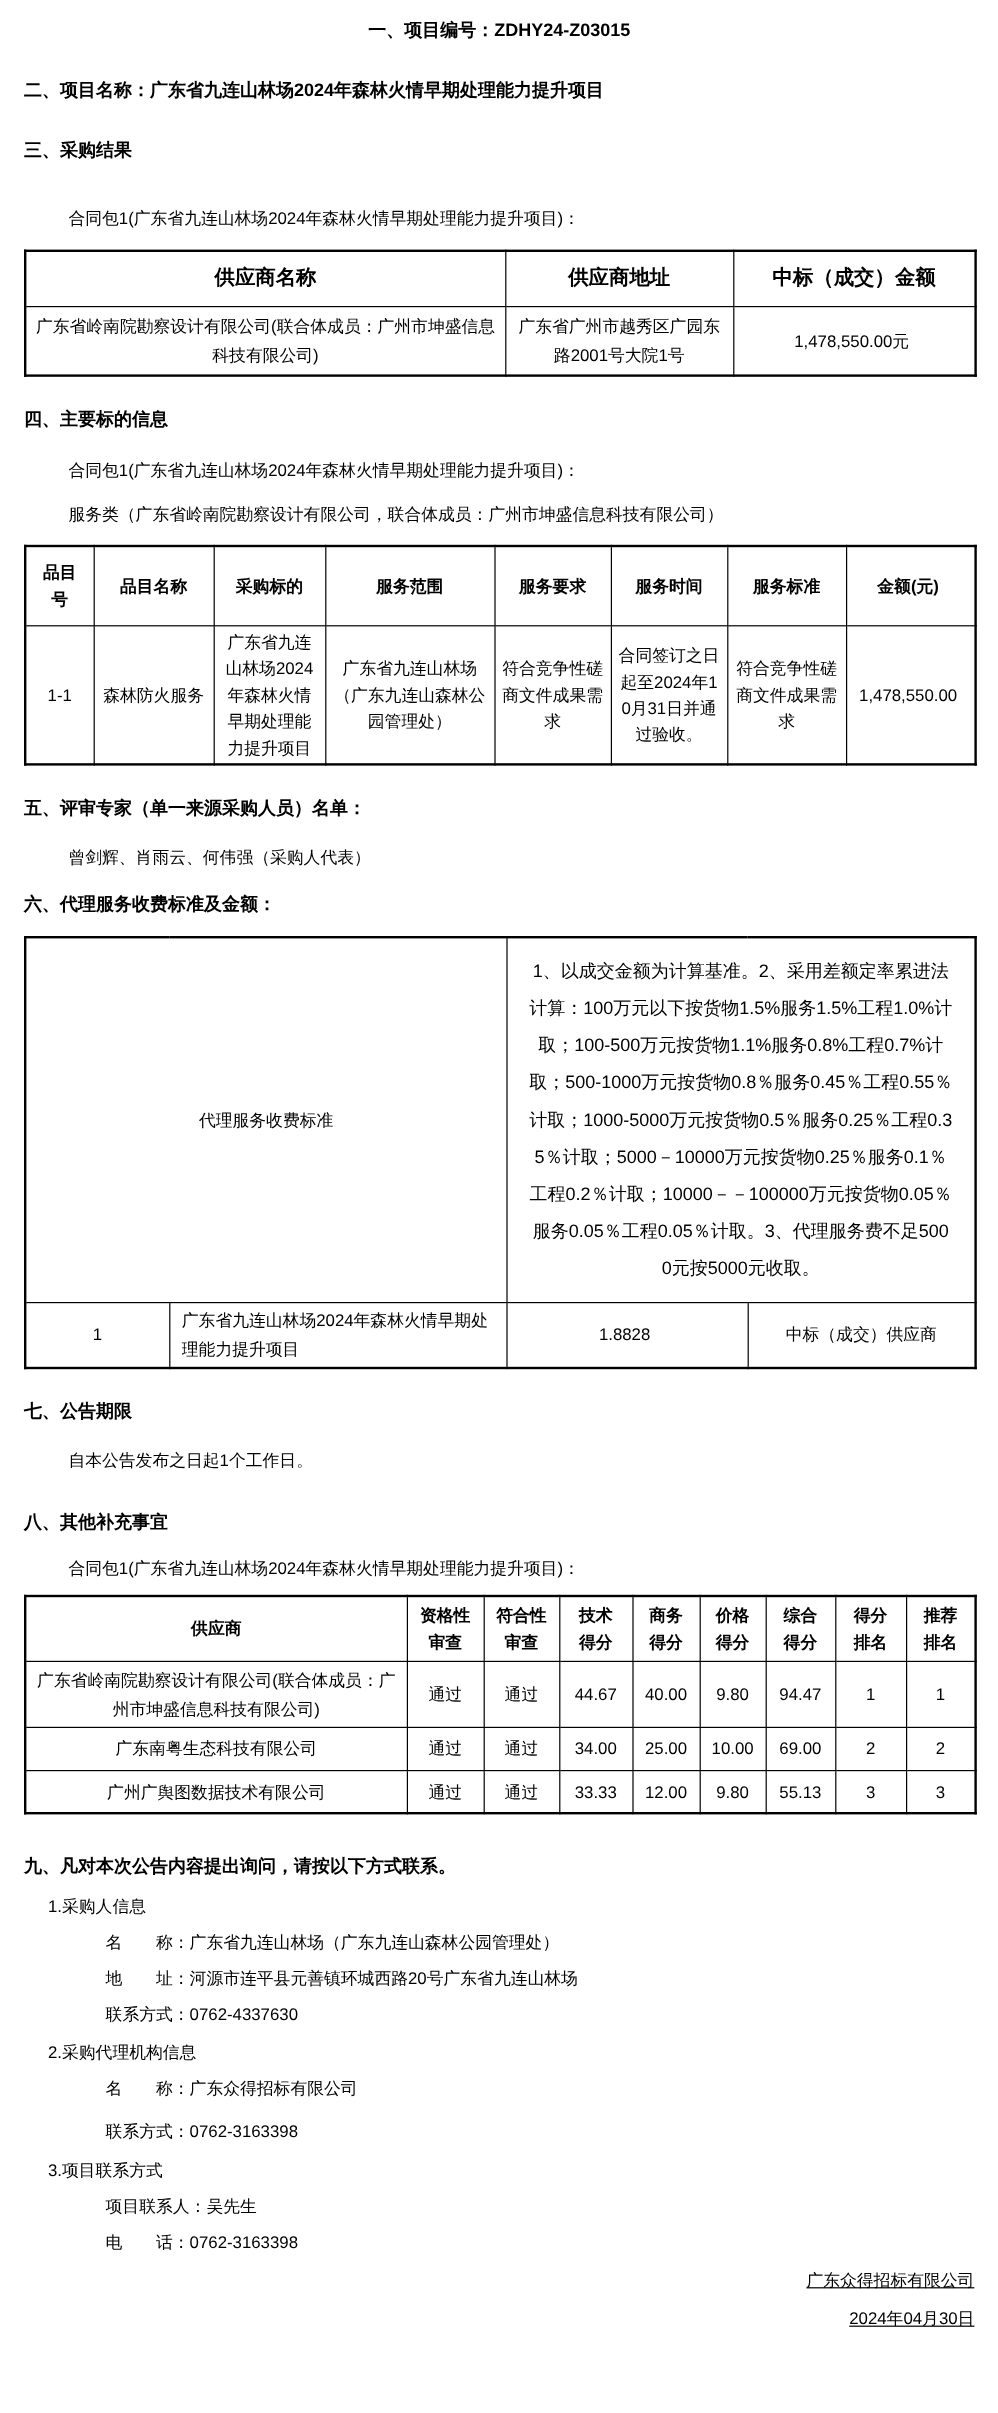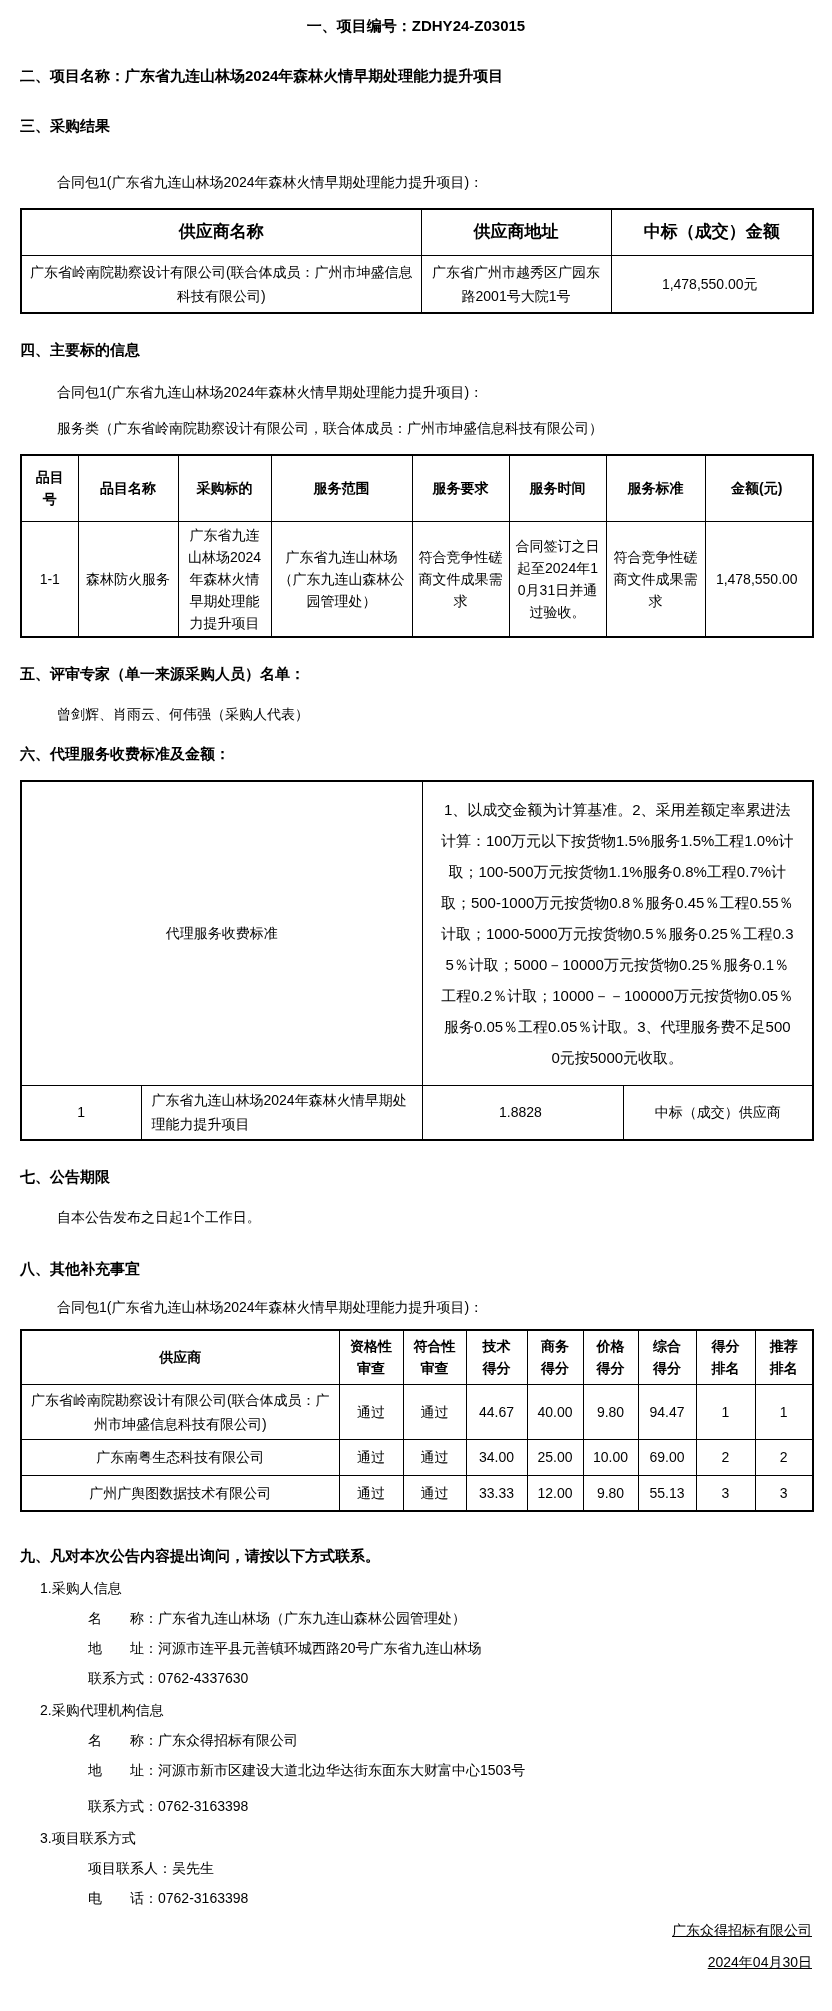--- a/index.html
+++ b/index.html
@@ -250,21 +250,20 @@
 
   <div class="sec-heading mt34">九、凡对本次公告内容提出询问，请按以下方式联系。</div>
 
   <div class="contact-group-title">1.采购人信息</div>
   <div class="contact-line">名　　称：广东省九连山林场（广东九连山森林公园管理处）</div>
   <div class="contact-line">地　　址：河源市连平县元善镇环城西路20号广东省九连山林场</div>
   <div class="contact-line">联系方式：0762-4337630</div>
 
   <div class="contact-group-title">2.采购代理机构信息</div>
   <div class="contact-line">名　　称：广东众得招标有限公司</div>
-  <div class="contact-line">地　　址：河源市新市区建设大道北边华达街东面东大财富中心1503号</div>
   <div class="contact-line g16">联系方式：0762-3163398</div>
 
   <div class="contact-group-title">3.项目联系方式</div>
   <div class="contact-line">项目联系人：吴先生</div>
   <div class="contact-line">电　　话：0762-3163398</div>
 
   <div class="footer-line">广东众得招标有限公司</div>
   <div class="footer-line">2024年04月30日</div>
 
 </div>

